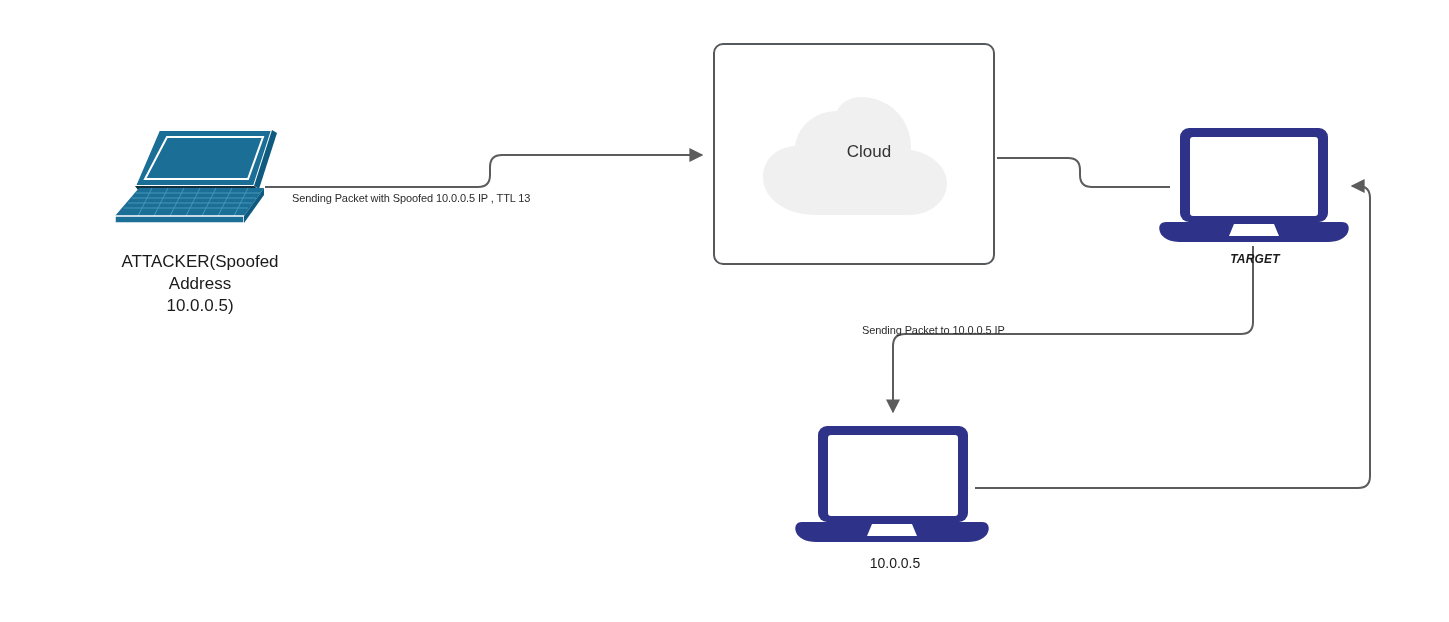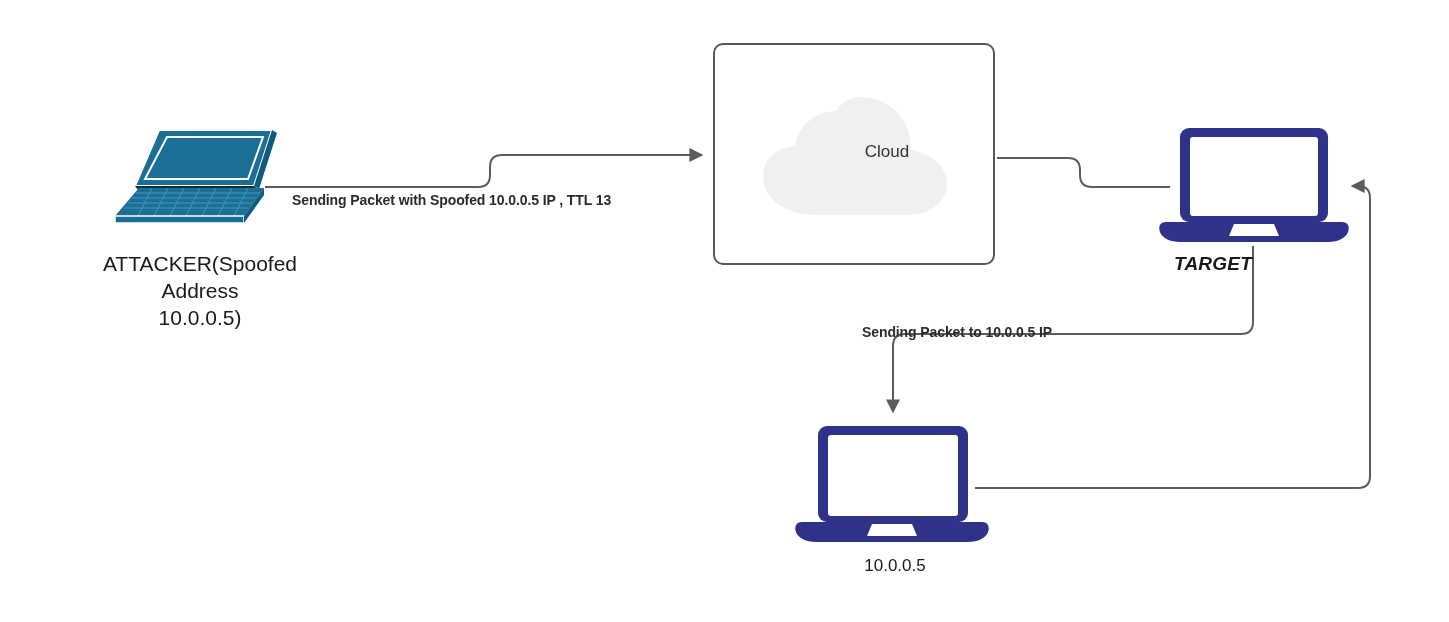--- a/index.html
+++ b/index.html
@@ -33,44 +33,44 @@
     position: absolute;
     text-align: center;
     color: #1a1a1a;
     line-height: 1.28;
     white-space: pre-line;
   }
   .label-attacker {
     left: 60px;
     top: 251px;
     width: 280px;
-    font-size: 21px;
+    font-size: 17px;
     font-weight: 400;
   }
   .label-target {
-    left: 1113px;
+    left: 1155px;
     top: 252px;
     width: 200px;
-    font-size: 19px;
+    font-size: 12px;
     font-weight: 700;
     font-style: italic;
     letter-spacing: 0.2px;
   }
   .label-victim {
     left: 795px;
     top: 555px;
     width: 200px;
-    font-size: 17px;
+    font-size: 14px;
     font-weight: 400;
   }
   .edge-label {
     position: absolute;
     color: #2b2b2b;
-    font-size: 14px;
-    font-weight: 700;
+    font-size: 11px;
+    font-weight: 400;
     white-space: nowrap;
     letter-spacing: -0.1px;
   }
   .edge-label-1 { left: 292px; top: 192px; }
   .edge-label-2 { left: 862px; top: 324px; text-align: center; }
   .edge-label-3 { left: 1060px; top: 477px; }
 
   
   .cloud-box {
     position: absolute;
@@ -85,21 +85,21 @@
   }
   .cloud-shape {
     position: absolute;
     left: 755px;
     top: 97px;
     width: 200px;
     height: 118px;
   }
   .cloud-text {
     position: absolute;
-    left: 746px;
+    left: 728px;
     top: 142px;
     width: 282px;
     text-align: center;
     font-size: 17px;
     color: #333333;
   }
 
   
   .attacker-laptop {
     left: 112px;

